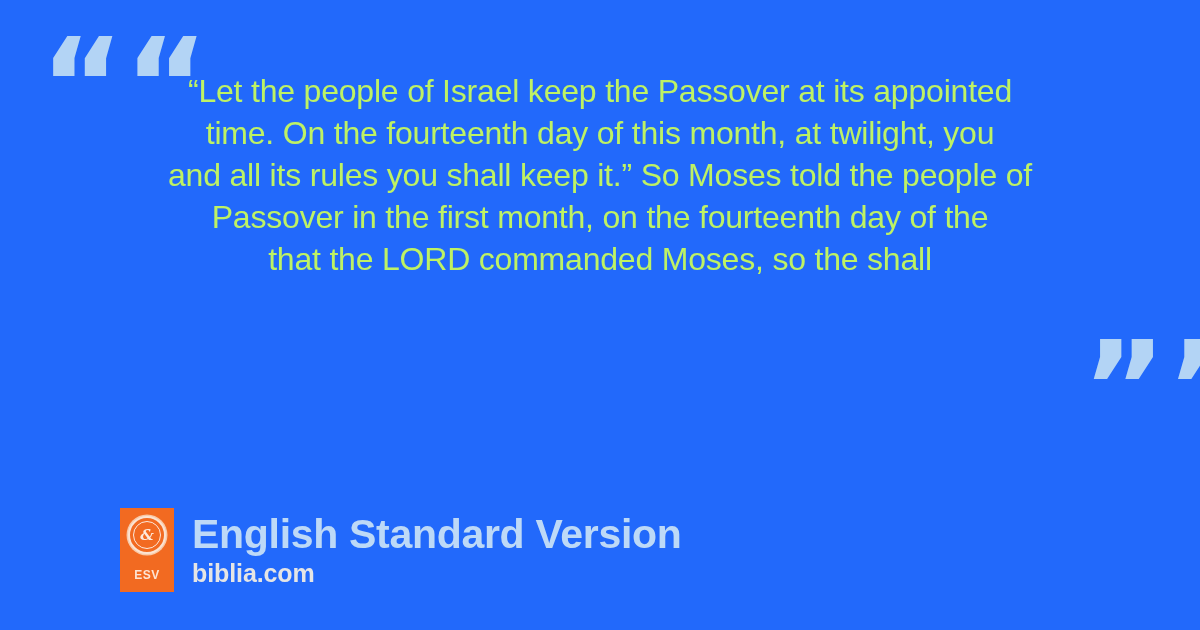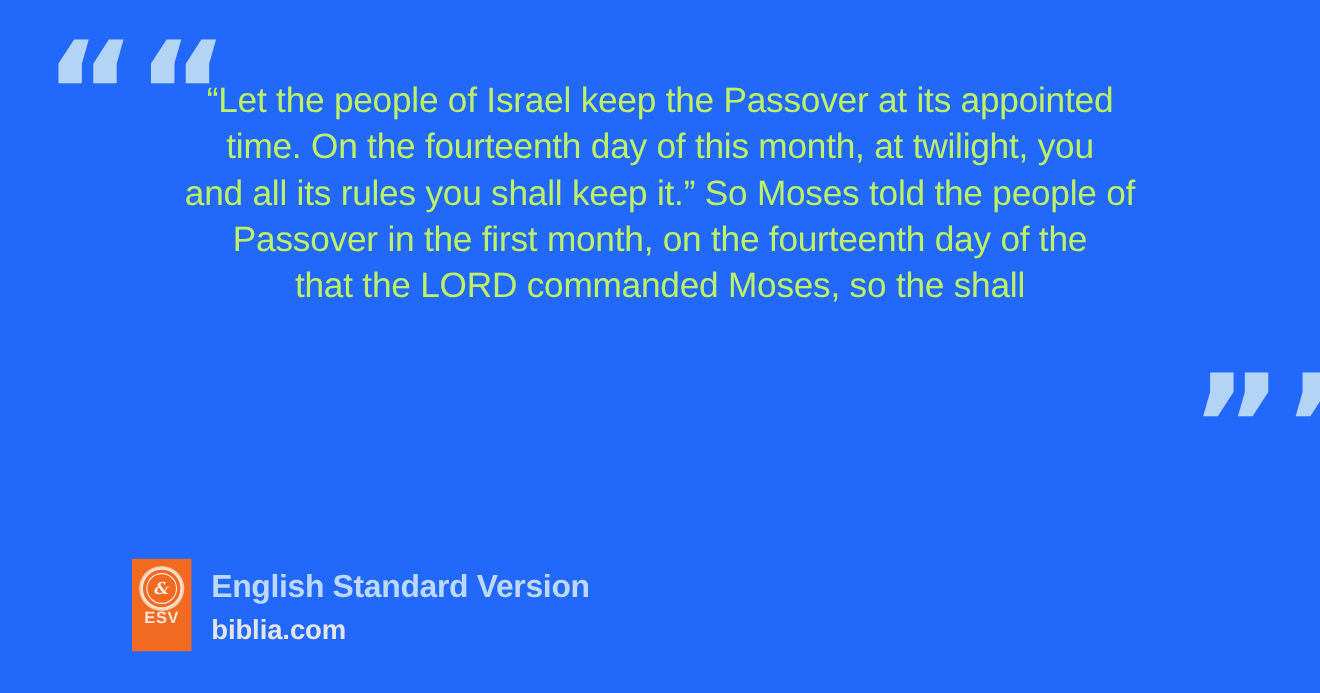--- a/index.html
+++ b/index.html
@@ -108,40 +108,41 @@
     font-family: "DejaVu Serif", serif;
     font-size: 15px;
     font-weight: 700;
     font-style: italic;
     color: #fde9dc;
     line-height: 1;
     position: relative;
     z-index: 2;
   }
   #esv-logo-label {
+    margin-top: 15px;
     font-family: "Liberation Sans", sans-serif;
     font-weight: 700;
-    font-size: 15px;
+    font-size: 12px;
     letter-spacing: 0.5px;
     color: #fde4d4;
     line-height: 1;
   }
 
   #attribution-text {
     margin-left: 18px;
     display: flex;
     flex-direction: column;
     justify-content: flex-start;
     padding-top: 2px;
   }
   #version-name {
     color: #bdd9f7;
     font-family: "Liberation Sans", sans-serif;
     font-weight: 700;
-    font-size: 29px;
+    font-size: 41px;
     line-height: 48px;
     letter-spacing: -0.3px;
     white-space: nowrap;
   }
   #site-url {
     color: #e5e5e5;
     font-family: "Liberation Sans", sans-serif;
     font-weight: 700;
     font-size: 25px;
     line-height: 30px;

